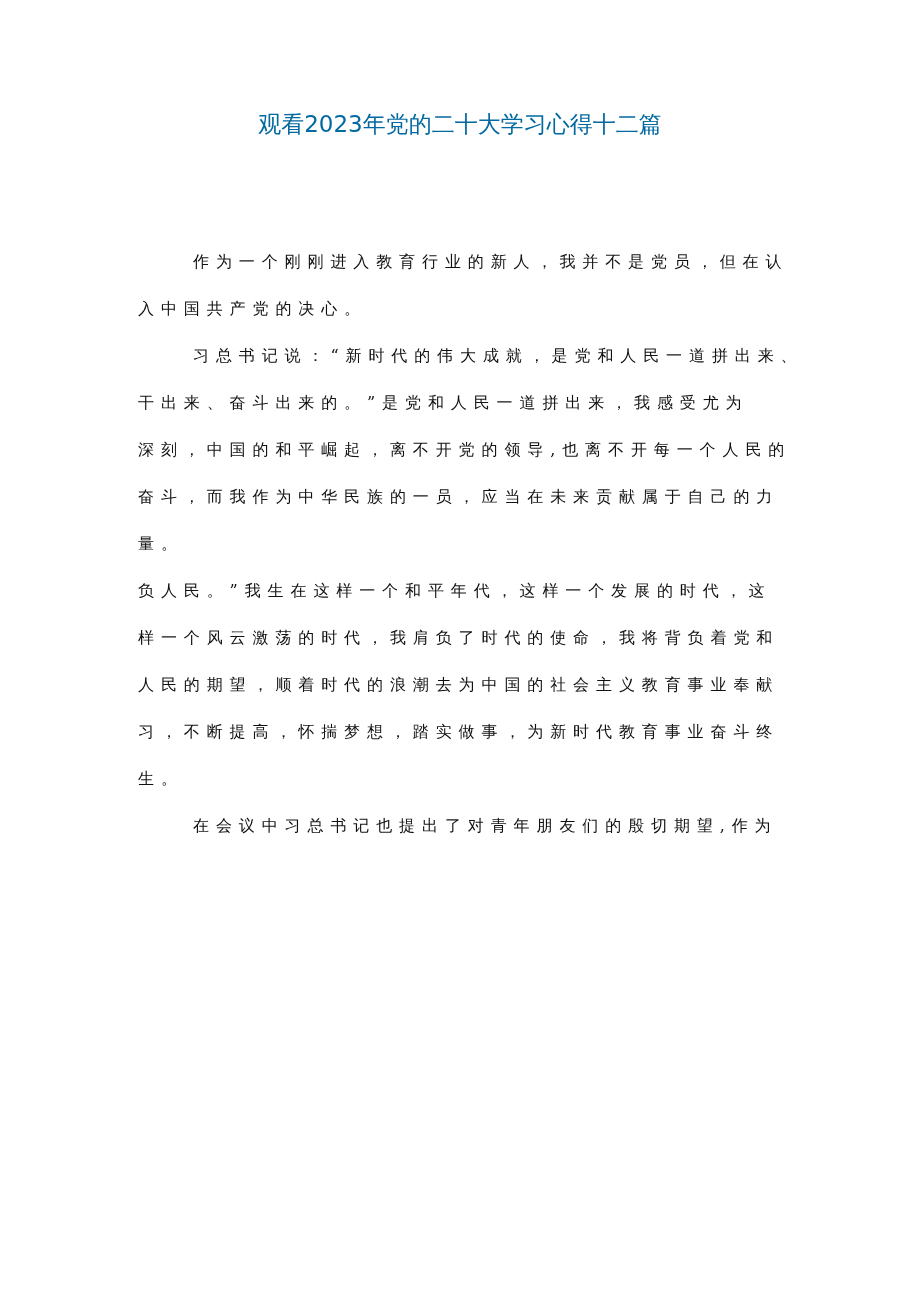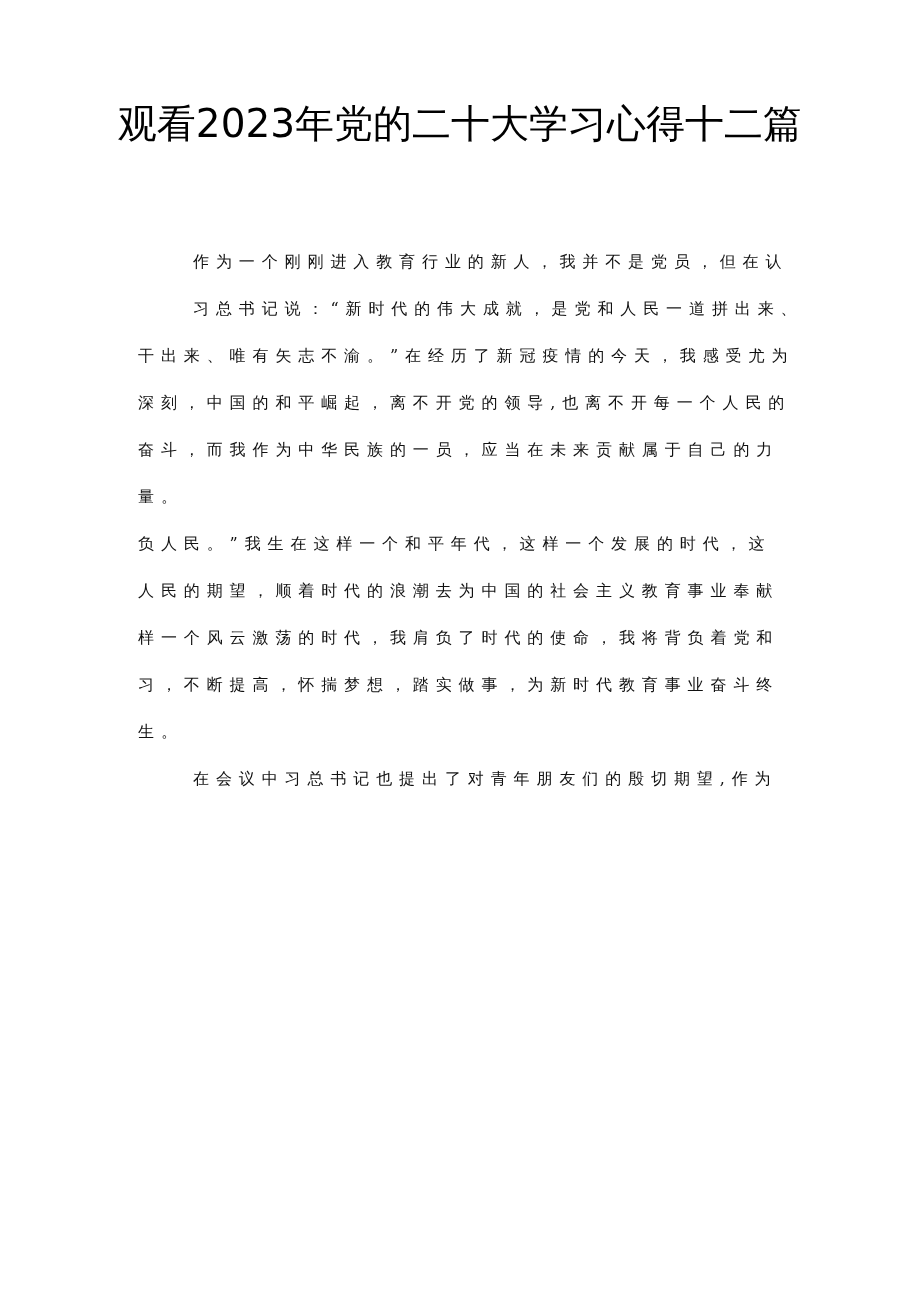--- a/index.html
+++ b/index.html
@@ -1,51 +1,52 @@
 <!DOCTYPE html>
 <html><head>
 <meta charset="utf-8">
 <style>
   html, body { margin: 0; padding: 0; background: #ffffff; }
   body { width: 920px; height: 1301px; position: relative; overflow: hidden; }
   .page { position: absolute; left: 0; top: 0; width: 920px; height: 1301px; background: #fff; }
   .title {
     position: absolute; left: 0; top: 104px; width: 920px; text-align: center;
     font-family: "DejaVu Sans", "Liberation Sans", sans-serif;
-    font-size: 39px; color: #000000; letter-spacing: 0px; line-height: 40px;
+    font-size: 23px; color: #0369a1; letter-spacing: 0px; line-height: 40px;
   }
   .body {
     position: absolute; left: 138px; top: 238px; width: 660px;
     font-family: "DejaVu Serif", "Liberation Serif", serif;
     font-size: 16px; color: #111; line-height: 47px;
   }
   .line { height: 47px; white-space: nowrap; letter-spacing: 6.9px; }
   .indent { padding-left: 55px; }
 </style>
 </head>
 <body>
 
 <div class="page">
   <div class="title">观看2023年党的二十大学习心得十二篇</div>
 
   <div class="body">
     <div>
       <div class="line indent">作为一个刚刚进入教育行业的新人，我并不是党员，但在认</div>
+      <div class="line">入中国共产党的决心。</div>
     </div>
     <div>
       <div class="line indent">习总书记说：“新时代的伟大成就，是党和人民一道拼出来、</div>
-      <div class="line">干出来、唯有矢志不渝。”在经历了新冠疫情的今天，我感受尤为</div>
+      <div class="line">干出来、奋斗出来的。”是党和人民一道拼出来，我感受尤为</div>
       <div class="line">深刻，中国的和平崛起，离不开党的领导,也离不开每一个人民的</div>
       <div class="line">奋斗，而我作为中华民族的一员，应当在未来贡献属于自己的力</div>
       <div class="line">量。</div>
     </div>
     <div>
       <div class="line">负人民。”我生在这样一个和平年代，这样一个发展的时代，这</div>
+      <div class="line">样一个风云激荡的时代，我肩负了时代的使命，我将背负着党和</div>
       <div class="line">人民的期望，顺着时代的浪潮去为中国的社会主义教育事业奉献</div>
-      <div class="line">样一个风云激荡的时代，我肩负了时代的使命，我将背负着党和</div>
       <div class="line">习，不断提高，怀揣梦想，踏实做事，为新时代教育事业奋斗终</div>
       <div class="line">生。</div>
     </div>
     <div>
       <div class="line indent">在会议中习总书记也提出了对青年朋友们的殷切期望,作为</div>
     </div>
   </div>
 </div>
 
 </body></html>

